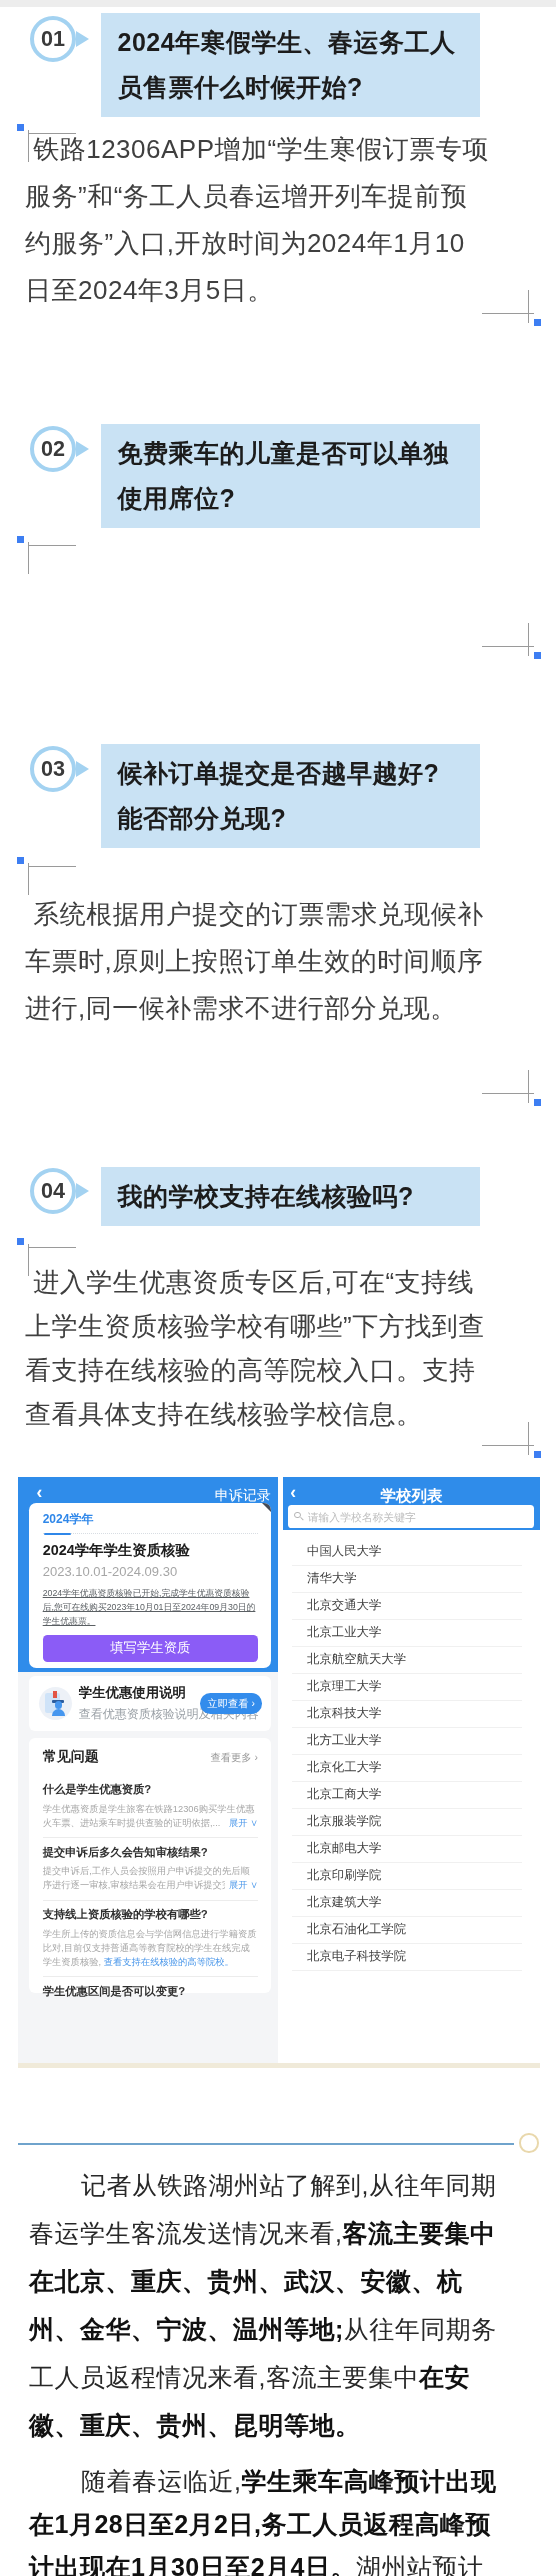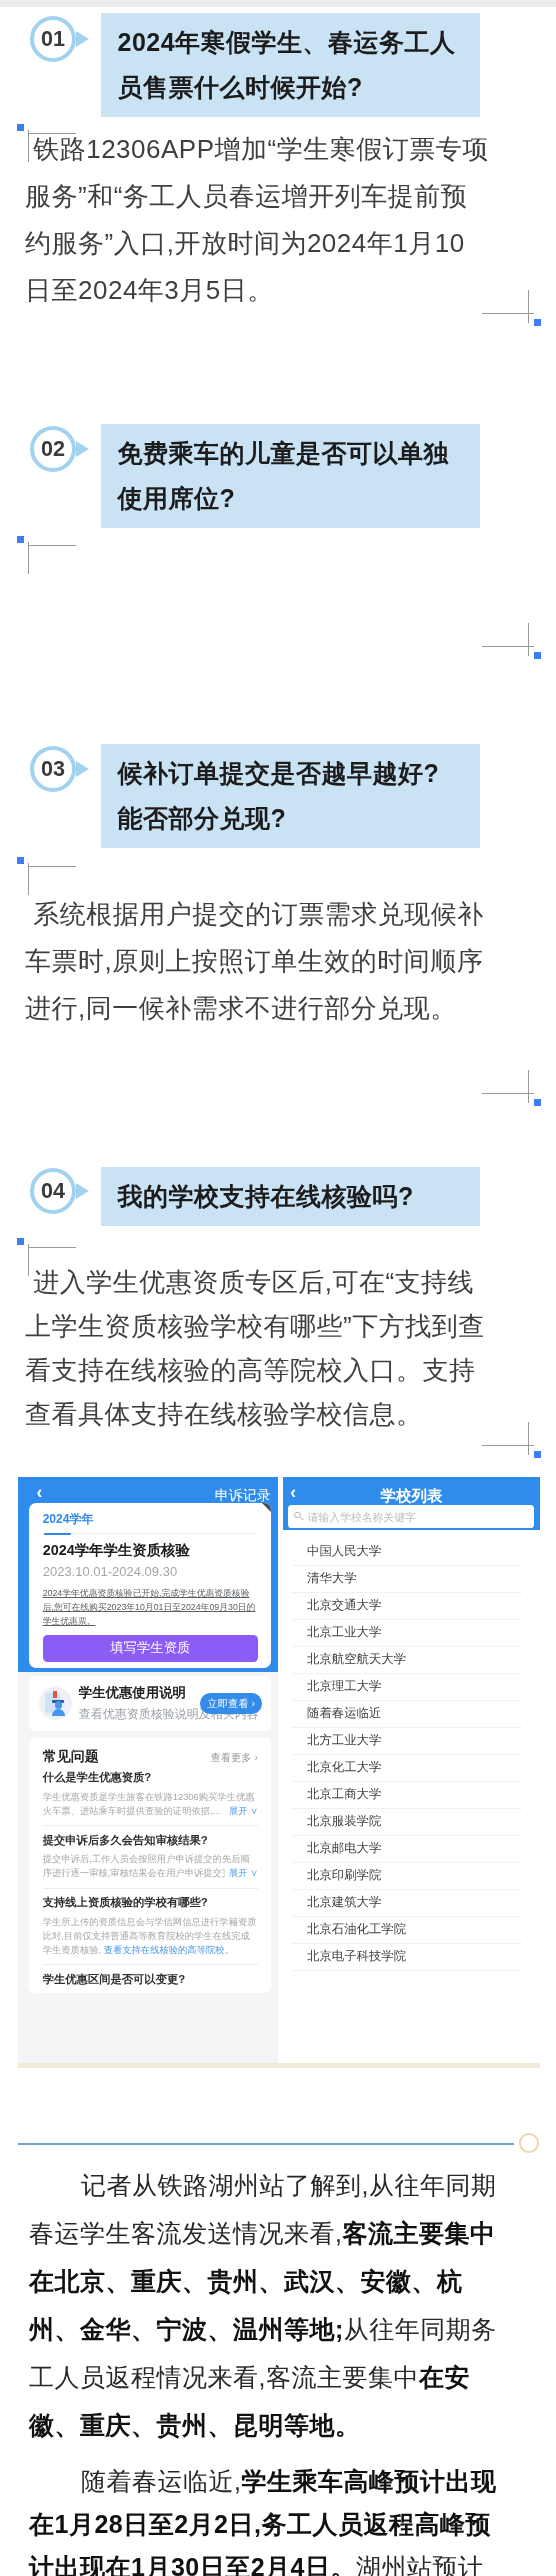--- a/index.html
+++ b/index.html
@@ -67,21 +67,21 @@
   .ni-head{ position:absolute; left:16px; top:14.4px; width:7.2px; height:7.2px; border-radius:50%; background:#4596ef; }
   .ni-cap { position:absolute; left:13.4px; top:13px; width:12.4px; height:2.6px; background:#2b5d9e; border-radius:1px; }
   .ni-body{ position:absolute; left:13px; top:22px; width:13.4px; height:7.2px; background:#4596ef; border-radius:6.7px 6.7px 0 0; }
   .notice-texts { flex:1; margin-left:7.2px; min-width:0; }
   .notice-title { font-size:13.4px; font-weight:bold; color:#232323; }
   .notice-sub { margin-top:4.1px; font-size:12px; color:#9aa0a6; white-space:nowrap; }
   .notice-pill { flex:0 0 auto; background:#338cec; color:#fff; font-size:10.3px; padding:3.6px 7.2px;
                  border-radius:10.3px; white-space:nowrap; }
 
   .faq-card { left:11.3px; top:261px; width:242px; height:255px; border-radius:6.2px; padding:10.3px 13.4px; }
-  .faq-head { display:flex; align-items:baseline; margin-bottom:4px;gap:7px; }
+  .faq-head { display:flex; align-items:baseline; margin-bottom:16px;gap:7px; }
   .faq-title { font-size:14px; font-weight:bold; color:#262626; flex:1; }
   .faq-more { font-size:10.3px; color:#9b9b9b; }
   .faq-q { font-size:11.3px; font-weight:bold; color:#2f2f2f; margin-bottom:4.6px; }
   .faq-a { position:relative; font-size:9.3px; line-height:14px; color:#a7a7a7; }
   .faq-expand { position:absolute; right:0; bottom:0; color:#4a97ea; background:#fff; padding-left:4.1px; }
   .faq-link { color:#4a97ea; }
   .faq-div { height:0.5px; background:#ececec; margin:7.2px 0; }
 
   .search-box { position:absolute; left:5.2px; top:28px; width:246px; height:23px; background:#fff;
                 border-radius:3.6px; display:flex; align-items:center; padding:0 6.2px; }
@@ -284,21 +284,21 @@
         <div class="school-item">
         <span>北京工业大学</span>
       </div>
         <div class="school-item">
         <span>北京航空航天大学</span>
       </div>
         <div class="school-item">
         <span>北京理工大学</span>
       </div>
         <div class="school-item">
-        <span>随着春运临近</span>
+        <span>北京科技大学</span>
       </div>
         <div class="school-item">
         <span>北方工业大学</span>
       </div>
         <div class="school-item">
         <span>北京化工大学</span>
       </div>
         <div class="school-item">
         <span>北京工商大学</span>
       </div>

